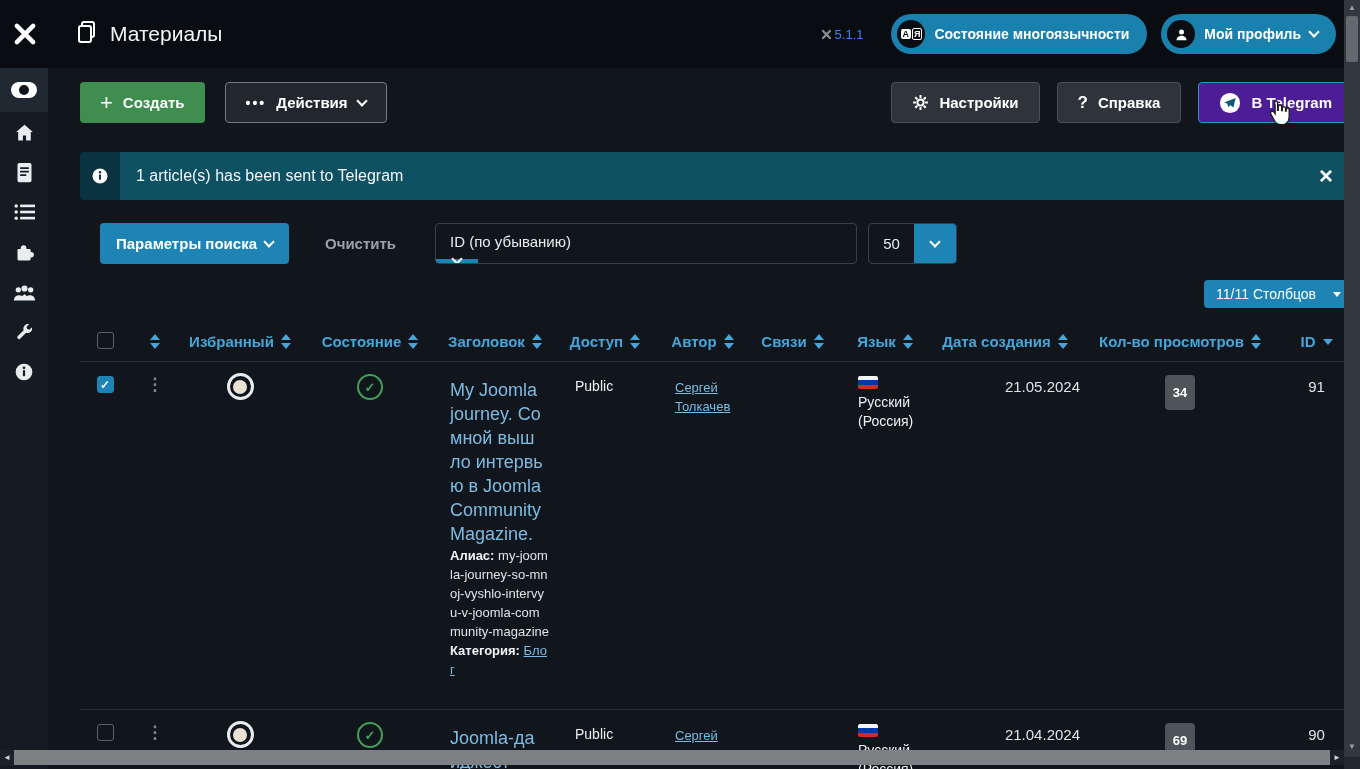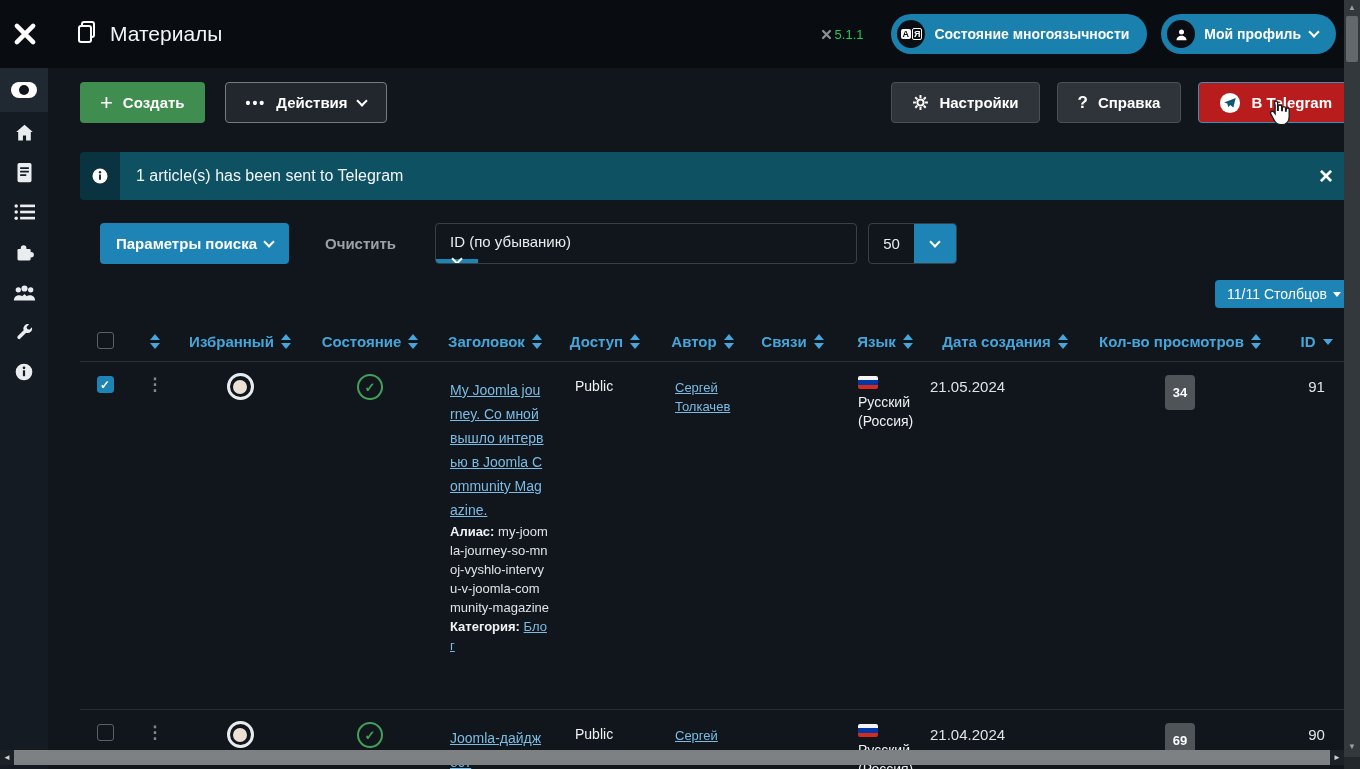--- a/index.html
+++ b/index.html
@@ -5,21 +5,21 @@
   * { margin:0; padding:0; box-sizing:border-box; }
   html,body { width:1360px; height:769px; overflow:hidden; background:#11161d;
     font-family:"Liberation Sans", sans-serif; color:#e8ecef; }
   .page { position:relative; width:1360px; height:769px; overflow:hidden; }
 
   
   .topbar { height:68px; background:#090d12; display:flex; align-items:center; padding:0 24px 0 10px; }
   .jlogo { width:30px; height:30px; display:flex; align-items:center; justify-content:center; }
   .doc-icon { margin-left:36px; }
   .app-title { font-size:21px; font-weight:400; color:#f2f5f7; margin-left:12px; }
-  .version { margin-left:auto; display:flex; align-items:center; gap:3px; color:#22c55e; font-size:13px; }
+  .version { margin-left:auto; display:flex; align-items:center; gap:3px; color:#3b82f6; font-size:13px; }
   .topbar-buttons { display:flex; align-items:center; gap:14px; margin-left:28px; }
   .pill { display:flex; align-items:center; gap:9px; height:40px; border-radius:20px;
     background:#1a80ad; border:none; color:#fff; font-size:14px; font-weight:600;
     padding:0 18px 0 6px; cursor:pointer; font-family:inherit; }
   .pill .circ { width:28px; height:28px; border-radius:50%; background:#0a0e13;
     display:flex; align-items:center; justify-content:center; flex:0 0 28px; }
   .chev { width:8px; height:8px; border-right:2px solid #fff; border-bottom:2px solid #fff;
     transform:rotate(45deg); margin-top:-4px; display:inline-block; }
   .tr-a { background:#fff; color:#0a0e13; font-size:9px; font-weight:bold; padding:0 2px; border-radius:2px; }
   .tr-ya { color:#fff; font-size:9px; font-weight:bold; border:1px solid #fff; padding:0 1px; border-radius:2px; margin-left:1px; }
@@ -38,21 +38,21 @@
   
   .toolbar { margin-top:14px; height:41px; display:flex; align-items:stretch; gap:17px; }
   .btn { display:flex; align-items:center; gap:10px; border-radius:4px; font-size:15px; font-weight:600;
     color:#fff; padding:0 20px; cursor:pointer; font-family:inherit; background:none; border:none; }
   .btn-create { background:#3f8e50; }
   .btn-create .plus { font-size:22px; font-weight:400; line-height:1; }
   .btn-actions { background:#22272d; border:1px solid #757b82; margin-left:3px; }
   .btn-actions .dots { letter-spacing:2px; font-weight:bold; font-size:14px; }
   .tb-spacer { margin-left:auto; }
   .btn-dark { background:#2f343a; border:1px solid #4a5056; }
-  .btn-telegram { background:#b91c1c; border:1px solid #2f95c0; }
+  .btn-telegram { background:#4c1d95; border:1px solid #2f95c0; }
   .qmark { font-size:17px; font-weight:bold; }
 
   
   .alert { margin-top:29px; height:48px; display:flex; align-items:stretch; border-radius:4px; overflow:hidden; }
   .alert-strip { width:40px; background:#093341; display:flex; align-items:center; justify-content:center; flex:0 0 40px; }
   .alert-body { flex:1; background:#0e5163; display:flex; align-items:center; padding-left:16px; font-size:16px; color:#f2f6f8; }
   .alert-close { width:54px; background:#0e5163; border:none; color:#fff; font-size:24px; font-weight:bold;
     cursor:pointer; line-height:1; font-family:inherit; }
 
   
@@ -69,21 +69,21 @@
   .select { display:flex; align-items:stretch; background:#10161c; border:1px solid #3a4046;
     border-radius:4px; overflow:hidden; cursor:pointer; }
   .select-sort { margin-left:15px; width:422px;flex-direction:column; }
   .select-limit { margin-left:11px; width:89px; }
   .select .val { flex:1; display:flex; align-items:center; padding-left:14px; font-size:15px; color:#e8ecef; }
   .select-limit .val { justify-content:center; padding-left:0; }
   .select .cap { width:42px; background:#1d84b5; display:flex; align-items:center; justify-content:center; }
 
   
   .columns-row { margin-top:16px; height:28px; display:flex; justify-content:flex-end; }
-  .btn-columns { background:#1d84b5; border-radius:4px; font-size:14px; font-weight:400; padding:0 12px; gap:6px; }
+  .btn-columns { background:#1d84b5; border-radius:4px; font-size:14px; font-weight:400; padding:0 12px; gap:17px; }
   .tri-dn-sm { width:0; height:0; border-left:4px solid transparent; border-right:4px solid transparent;
     border-top:5px solid #fff; display:inline-block; }
 
   
   .table { margin-top:14px; }
   .grid { display:grid; grid-template-columns:50px 50px 120px 140px 110px 110px 85px 95px 90px 150px 200px 1fr; }
   .thead { height:40px; align-items:center; border-bottom:1px solid #272d33; }
   .th { display:flex; align-items:center; justify-content:center; gap:7px; color:#46a5d9;
     font-size:15px; font-weight:600; cursor:pointer; }
   .sort-arrows { display:inline-flex; flex-direction:column; gap:3px; }
@@ -100,35 +100,35 @@
   .checkbox.checked { background:#1d84b5; border-color:#1d84b5; color:#fff; font-size:12px; font-weight:bold; }
   .thead .checkbox { margin-top:-2px; }
   .dots-v { color:#7f868d; font-size:17px; font-weight:bold; letter-spacing:0; cursor:pointer; line-height:1; }
   .fav { width:27px; height:27px; border:3px solid #e9ecef; border-radius:50%; display:flex;
     align-items:center; justify-content:center; cursor:pointer; margin-top:-3px; }
   .fav-inner { width:14px; height:14px; border-radius:50%; background:#eae1d4; }
   .status { width:26px; height:26px; border:2px solid #44a058; border-radius:50%; color:#44a058;
     display:flex; align-items:center; justify-content:center; font-size:13px; font-weight:bold;
     cursor:pointer; margin-top:-2px; }
   .cell-title { padding:16px 0 0 10px; }
-  .title-link { color:#7cbbe2; font-size:14px; line-height:24px; text-decoration:underline;
+  .title-link { color:#7cbbe2; font-size:18px; line-height:24px; 
     word-break:break-all; width:94px; display:block; cursor:pointer; }
   .meta { width:96px; font-size:13px; line-height:19px; color:#dfe3e6; word-break:break-all; margin-top:1px; }
   .meta b { color:#f0f3f5; }
   .meta a { color:#7cbbe2; text-decoration:underline; cursor:pointer; }
   .cell-access { padding:16px 0 0 25px; font-size:14px; color:#eef1f3; }
   .cell-author { padding:16px 0 0 15px; }
   .author-link { color:#7cbbe2; font-size:13px; line-height:19px; text-decoration:underline;
     width:80px; display:block; cursor:pointer; }
   .cell-lang { padding:14px 0 0 18px; }
   .flag { width:20px; height:13px; border-radius:2px; overflow:hidden; display:block; }
   .flag i { display:block; height:4.33px; }
   .flag .w { background:#f5f5f5; } .flag .b { background:#0039a6; } .flag .r { background:#d52b1e; }
   .lang-text { font-size:14px; color:#eef1f3; width:72px; line-height:19px; margin-top:4px; display:block; }
-  .cell-date { padding-top:16px; text-align:left; font-size:15px; color:#dfe3e6; }
+  .cell-date { padding-top:16px; text-align:right; font-size:15px; color:#dfe3e6; }
   .cell-views { display:flex; justify-content:center; padding-top:13px; }
   .views-badge { background:#4f5458; border-radius:4px; padding:10px 8px; font-size:13px; font-weight:bold; color:#fff; }
   .cell-id { padding-top:16px; text-align:center; font-size:15px; color:#dfe3e6; }
 
   
   .vscroll { position:absolute; top:0; right:0; width:16px; height:769px; background:#33383d; }
   .vscroll .arr { position:absolute; left:0; width:16px; text-align:center; color:#9aa0a5; font-size:8px; cursor:pointer; }
   .vscroll .up { top:3px; } .vscroll .dn { top:742px; }
   .vscroll .thumb { position:absolute; left:2px; top:16px; width:12px; height:46px; background:#63686d; border-radius:2px; cursor:pointer; }
   .vscroll .corner { position:absolute; left:0; top:757px; width:16px; height:12px; background:#23282d; }

